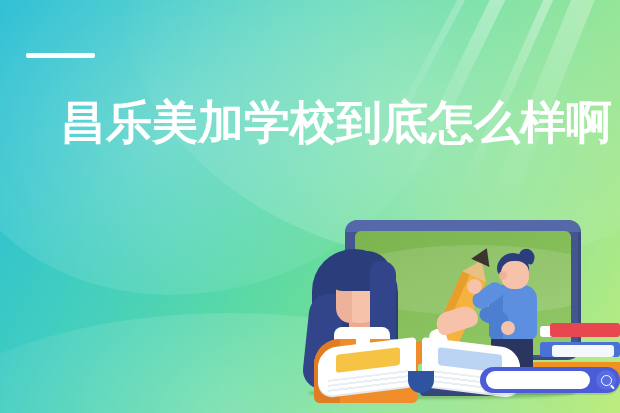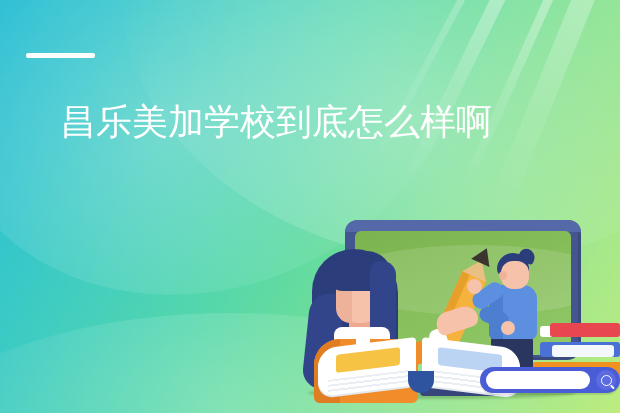--- a/index.html
+++ b/index.html
@@ -89,23 +89,23 @@
     border-radius: 2px;
     background: #ffffff;
   }
 
   
   .headline {
     position: absolute;
     left: 60px;
     top: 100px;
     width: 520px;
-    font-size: 36px;
+    font-size: 46px;
     line-height: 44px;
-    font-weight: normal;
+    font-weight: bold;
     color: #ffffff;
     letter-spacing: 0px;
     white-space: nowrap;
   }
 
   
   .illus {
     position: absolute;
     left: 300px;
     top: 195px;

